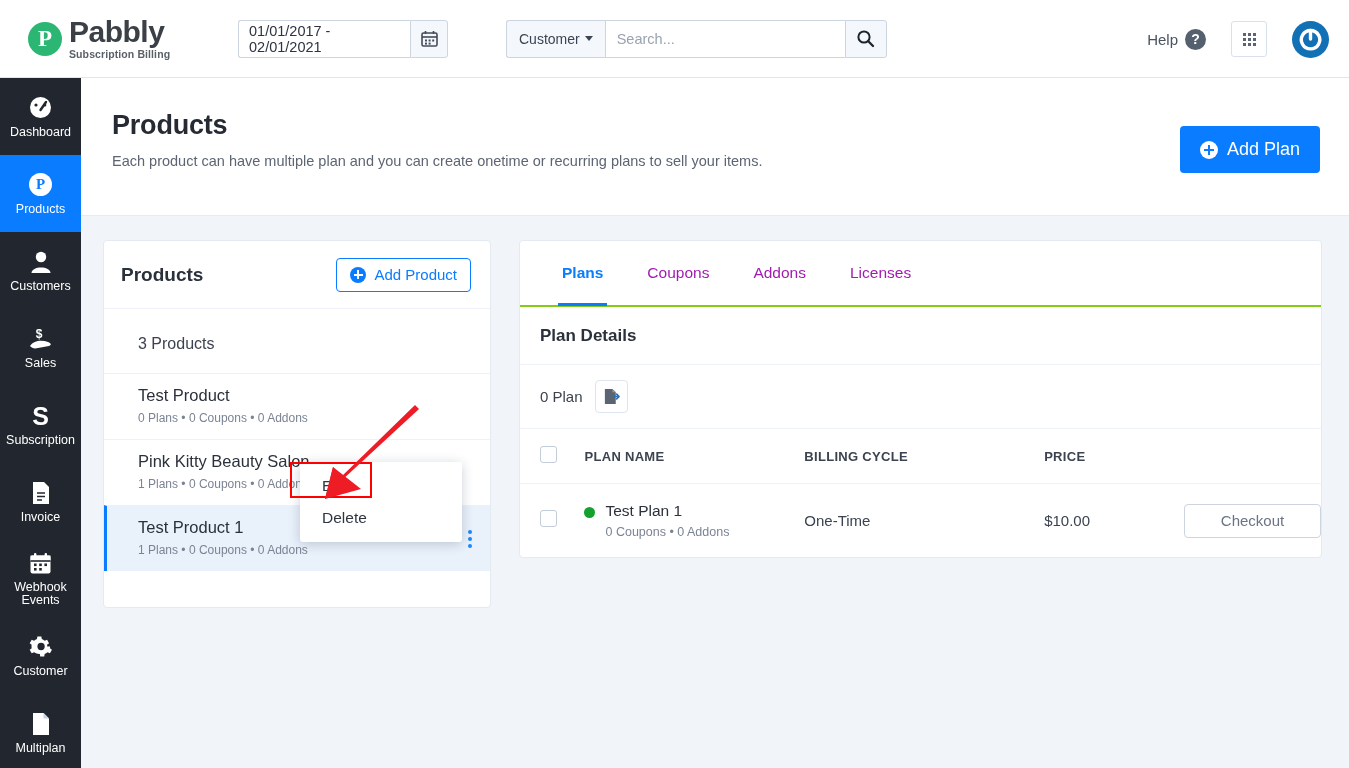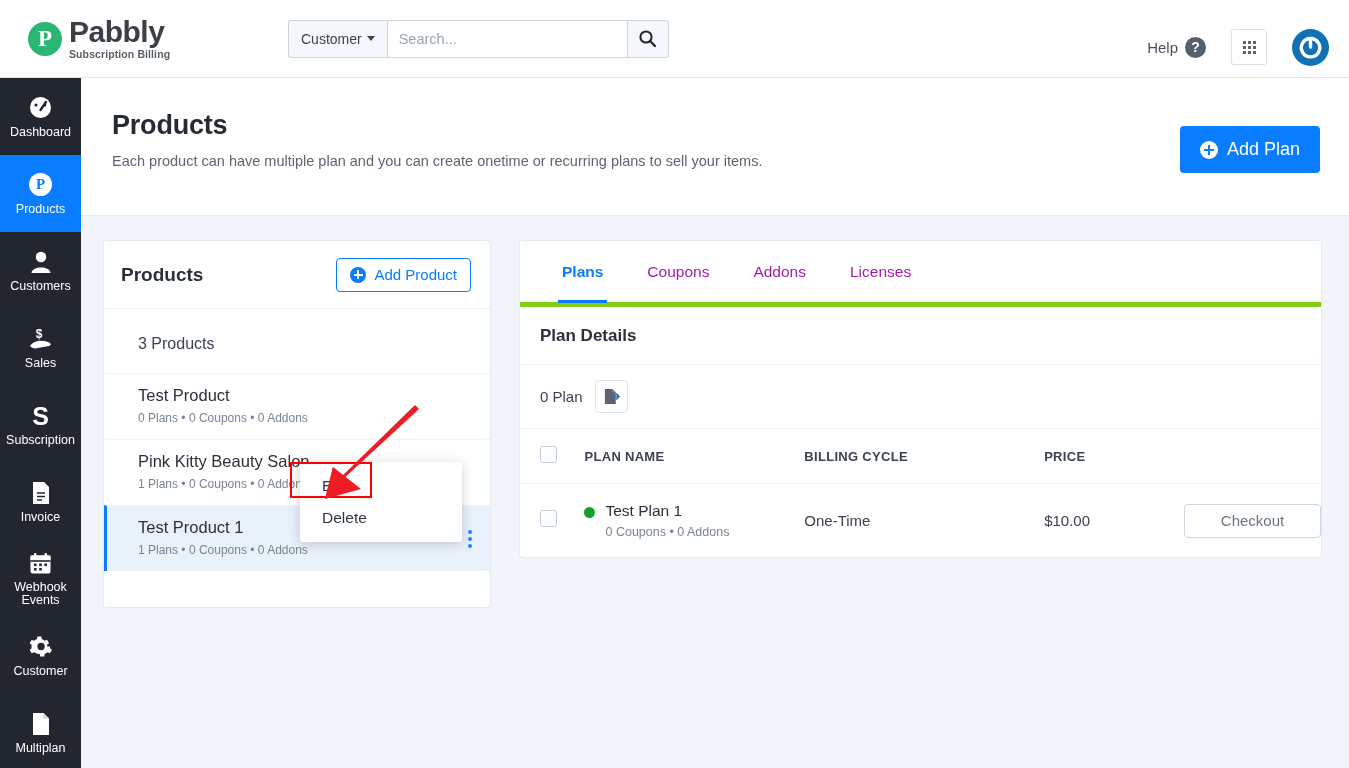--- a/index.html
+++ b/index.html
@@ -58,21 +58,21 @@
     padding: 0 11px; font-family: "Liberation Sans", sans-serif; outline: none;
   }
   .search-input::placeholder { color: #9aa3af; }
   .search-btn {
     width: 42px; border: 1px solid #ccd5e0; border-radius: 0 3px 3px 0;
     background: #f4f8fd; display: flex; align-items: center; justify-content: center;
     cursor: pointer;
   }
 
   .topbar-right {
-    position: absolute; right: 20px; top: 8px; height: 78px;
+    position: absolute; right: 20px; top: 0; height: 78px;
     display: flex; align-items: center; gap: 25px;
   }
   .help-link { display: flex; align-items: center; gap: 7px; cursor: pointer; }
   .help-text { font-size: 15px; color: #4a5260; }
   .help-q {
     width: 21px; height: 21px; border-radius: 50%; background: #55606e;
     color: #fff; font-size: 14px; font-weight: bold;
     display: flex; align-items: center; justify-content: center; line-height: 1;
   }
   .grid-btn {
@@ -194,21 +194,21 @@
   }
 
   
   .arrow-svg { position: absolute; left: 289px; top: 403px; z-index: 60; pointer-events: none; }
 
   
   .plans-card {
     flex: 1; background: #fff; border: 1px solid #e4eaf2; border-radius: 4px;
     align-self: flex-start;
   }
-  .tabs { display: flex; border-bottom: 5px solid #84cc16; padding-left: 20px; height: 66px; }
+  .tabs { display: flex; border-bottom: 2px solid #84cc16; padding-left: 20px; height: 66px; }
   .tab {
     padding: 0 22px; display: flex; align-items: center; font-size: 15.5px;
     color: #5a6personal; cursor: pointer; position: relative;
   }
   .tab { color: #a21caf; }
   .tab.active { color: #0a7cff; font-weight: bold; }
   .tab.active::after {
     content: ""; position: absolute; left: 18px; right: 18px; bottom: -1px;
     height: 3px; background: #0a7cff;
   }
@@ -259,20 +259,36 @@
 
   <div class="topbar">
     <div class="logo-wrap">
       <div class="logo-mark">P</div>
       <div class="logo-text-group">
         <div class="logo-name">Pabbly</div>
         <div class="logo-sub">Subscription Billing</div>
       </div>
     </div>
 
+    <div class="date-group">
+      <div class="date-field">01/01/2017 - 02/01/2021</div>
+      <div class="date-btn">
+        <svg width="17" height="17" viewBox="0 0 17 17">
+          <rect x="1" y="3" width="15" height="13" rx="1.5" fill="none" stroke="#444c59" stroke-width="1.6"></rect>
+          <line x1="1" y1="7" x2="16" y2="7" stroke="#444c59" stroke-width="1.6"></line>
+          <line x1="4.5" y1="1" x2="4.5" y2="4" stroke="#444c59" stroke-width="1.6"></line>
+          <line x1="12.5" y1="1" x2="12.5" y2="4" stroke="#444c59" stroke-width="1.6"></line>
+          <rect x="4" y="9.5" width="2" height="2" fill="#444c59"></rect>
+          <rect x="7.6" y="9.5" width="2" height="2" fill="#444c59"></rect>
+          <rect x="11.2" y="9.5" width="2" height="2" fill="#444c59"></rect>
+          <rect x="4" y="12.6" width="2" height="2" fill="#444c59"></rect>
+          <rect x="7.6" y="12.6" width="2" height="2" fill="#444c59"></rect>
+        </svg>
+      </div>
+    </div>
 
     <div class="search-group">
       <div class="search-scope">
         <span>Customer</span>
         <span class="caret-down"></span>
       </div>
       <input class="search-input" type="text" placeholder="Search..." style="">
       <div class="search-btn">
         <svg width="19" height="19" viewBox="0 0 19 19">
           <circle cx="8" cy="8" r="5.6" fill="none" stroke="#1d242e" stroke-width="2"></circle>

